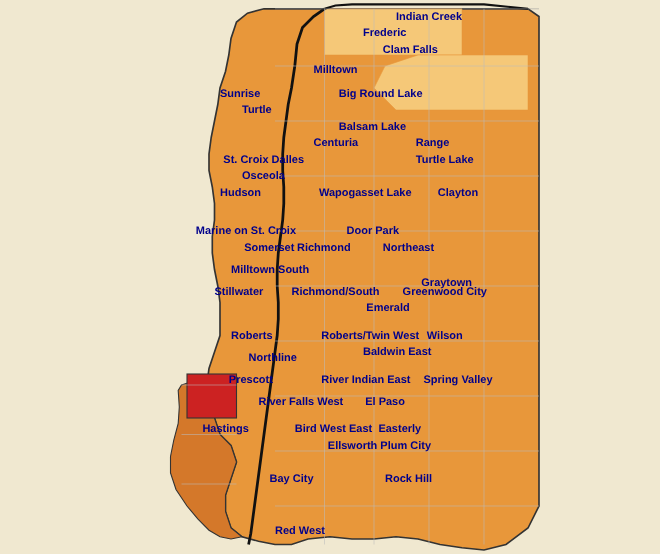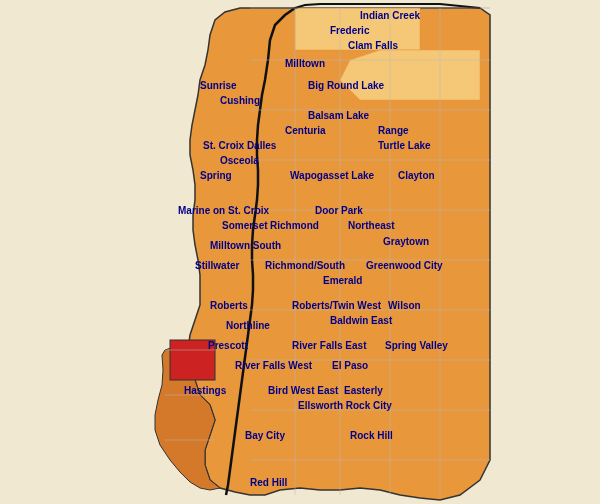--- a/index.html
+++ b/index.html
@@ -96,52 +96,52 @@
     <line x1="165" y1="350" x2="215" y2="350" stroke="#bbb" stroke-width="0.5"></line>
     <line x1="165" y1="395" x2="215" y2="395" stroke="#bbb" stroke-width="0.5"></line>
     <line x1="165" y1="440" x2="215" y2="440" stroke="#bbb" stroke-width="0.5"></line>
   </svg>
 
   <div class="place-label" style="left:360px;top:10px">Indian Creek</div>
   <div class="place-label" style="left:330px;top:25px">Frederic</div>
   <div class="place-label" style="left:348px;top:40px">Clam Falls</div>
   <div class="place-label" style="left:285px;top:58px">Milltown</div>
   <div class="place-label" style="left:200px;top:80px">Sunrise</div>
-  <div class="place-label" style="left:220px;top:95px">Cushing</div>
+  <div class="place-label" style="left:220px;top:95px">Turtle</div>
   <div class="place-label" style="left:308px;top:80px">Big Round Lake</div>
   <div class="place-label" style="left:308px;top:110px">Balsam Lake</div>
   <div class="place-label" style="left:285px;top:125px">Centuria</div>
   <div class="place-label" style="left:378px;top:125px">Range</div>
   <div class="place-label" style="left:203px;top:140px">St. Croix Dalles</div>
   <div class="place-label" style="left:378px;top:140px">Turtle Lake</div>
   <div class="place-label" style="left:220px;top:155px">Osceola</div>
-  <div class="place-label" style="left:200px;top:170px">Spring</div>
+  <div class="place-label" style="left:200px;top:170px">Hudson</div>
   <div class="place-label" style="left:290px;top:170px">Wapogasset Lake</div>
   <div class="place-label" style="left:398px;top:170px">Clayton</div>
   <div class="place-label" style="left:178px;top:205px">Marine on St. Croix</div>
   <div class="place-label" style="left:315px;top:205px">Door Park</div>
   <div class="place-label" style="left:222px;top:220px">Somerset</div>
   <div class="place-label" style="left:270px;top:220px">Richmond</div>
   <div class="place-label" style="left:348px;top:220px">Northeast</div>
-  <div class="place-label" style="left:383px;top:236px">Graytown</div>
+  <div class="place-label" style="left:383px;top:252px">Graytown</div>
   <div class="place-label" style="left:210px;top:240px">Milltown South</div>
   <div class="place-label" style="left:195px;top:260px">Stillwater</div>
   <div class="place-label" style="left:265px;top:260px">Richmond/South</div>
   <div class="place-label" style="left:366px;top:260px">Greenwood City</div>
-  <div class="place-label" style="left:323px;top:275px">Emerald</div>
+  <div class="place-label" style="left:333px;top:275px">Emerald</div>
   <div class="place-label" style="left:210px;top:300px">Roberts</div>
   <div class="place-label" style="left:226px;top:320px">Northline</div>
   <div class="place-label" style="left:292px;top:300px">Roberts/Twin West</div>
   <div class="place-label" style="left:388px;top:300px">Wilson</div>
   <div class="place-label" style="left:330px;top:315px">Baldwin East</div>
   <div class="place-label" style="left:208px;top:340px">Prescott</div>
-  <div class="place-label" style="left:292px;top:340px">River Falls East</div>
+  <div class="place-label" style="left:292px;top:340px">River Indian East</div>
   <div class="place-label" style="left:385px;top:340px">Spring Valley</div>
   <div class="place-label" style="left:235px;top:360px">River Falls West</div>
   <div class="place-label" style="left:332px;top:360px">El Paso</div>
   <div class="place-label" style="left:184px;top:385px">Hastings</div>
   <div class="place-label" style="left:268px;top:385px">Bird West East</div>
   <div class="place-label" style="left:344px;top:385px">Easterly</div>
-  <div class="place-label" style="left:298px;top:400px">Ellsworth Rock City</div>
+  <div class="place-label" style="left:298px;top:400px">Ellsworth Plum City</div>
   <div class="place-label" style="left:245px;top:430px">Bay City</div>
   <div class="place-label" style="left:350px;top:430px">Rock Hill</div>
-  <div class="place-label" style="left:250px;top:477px">Red Hill</div>
+  <div class="place-label" style="left:250px;top:477px">Red West</div>
 </div>
 
 </body></html>

